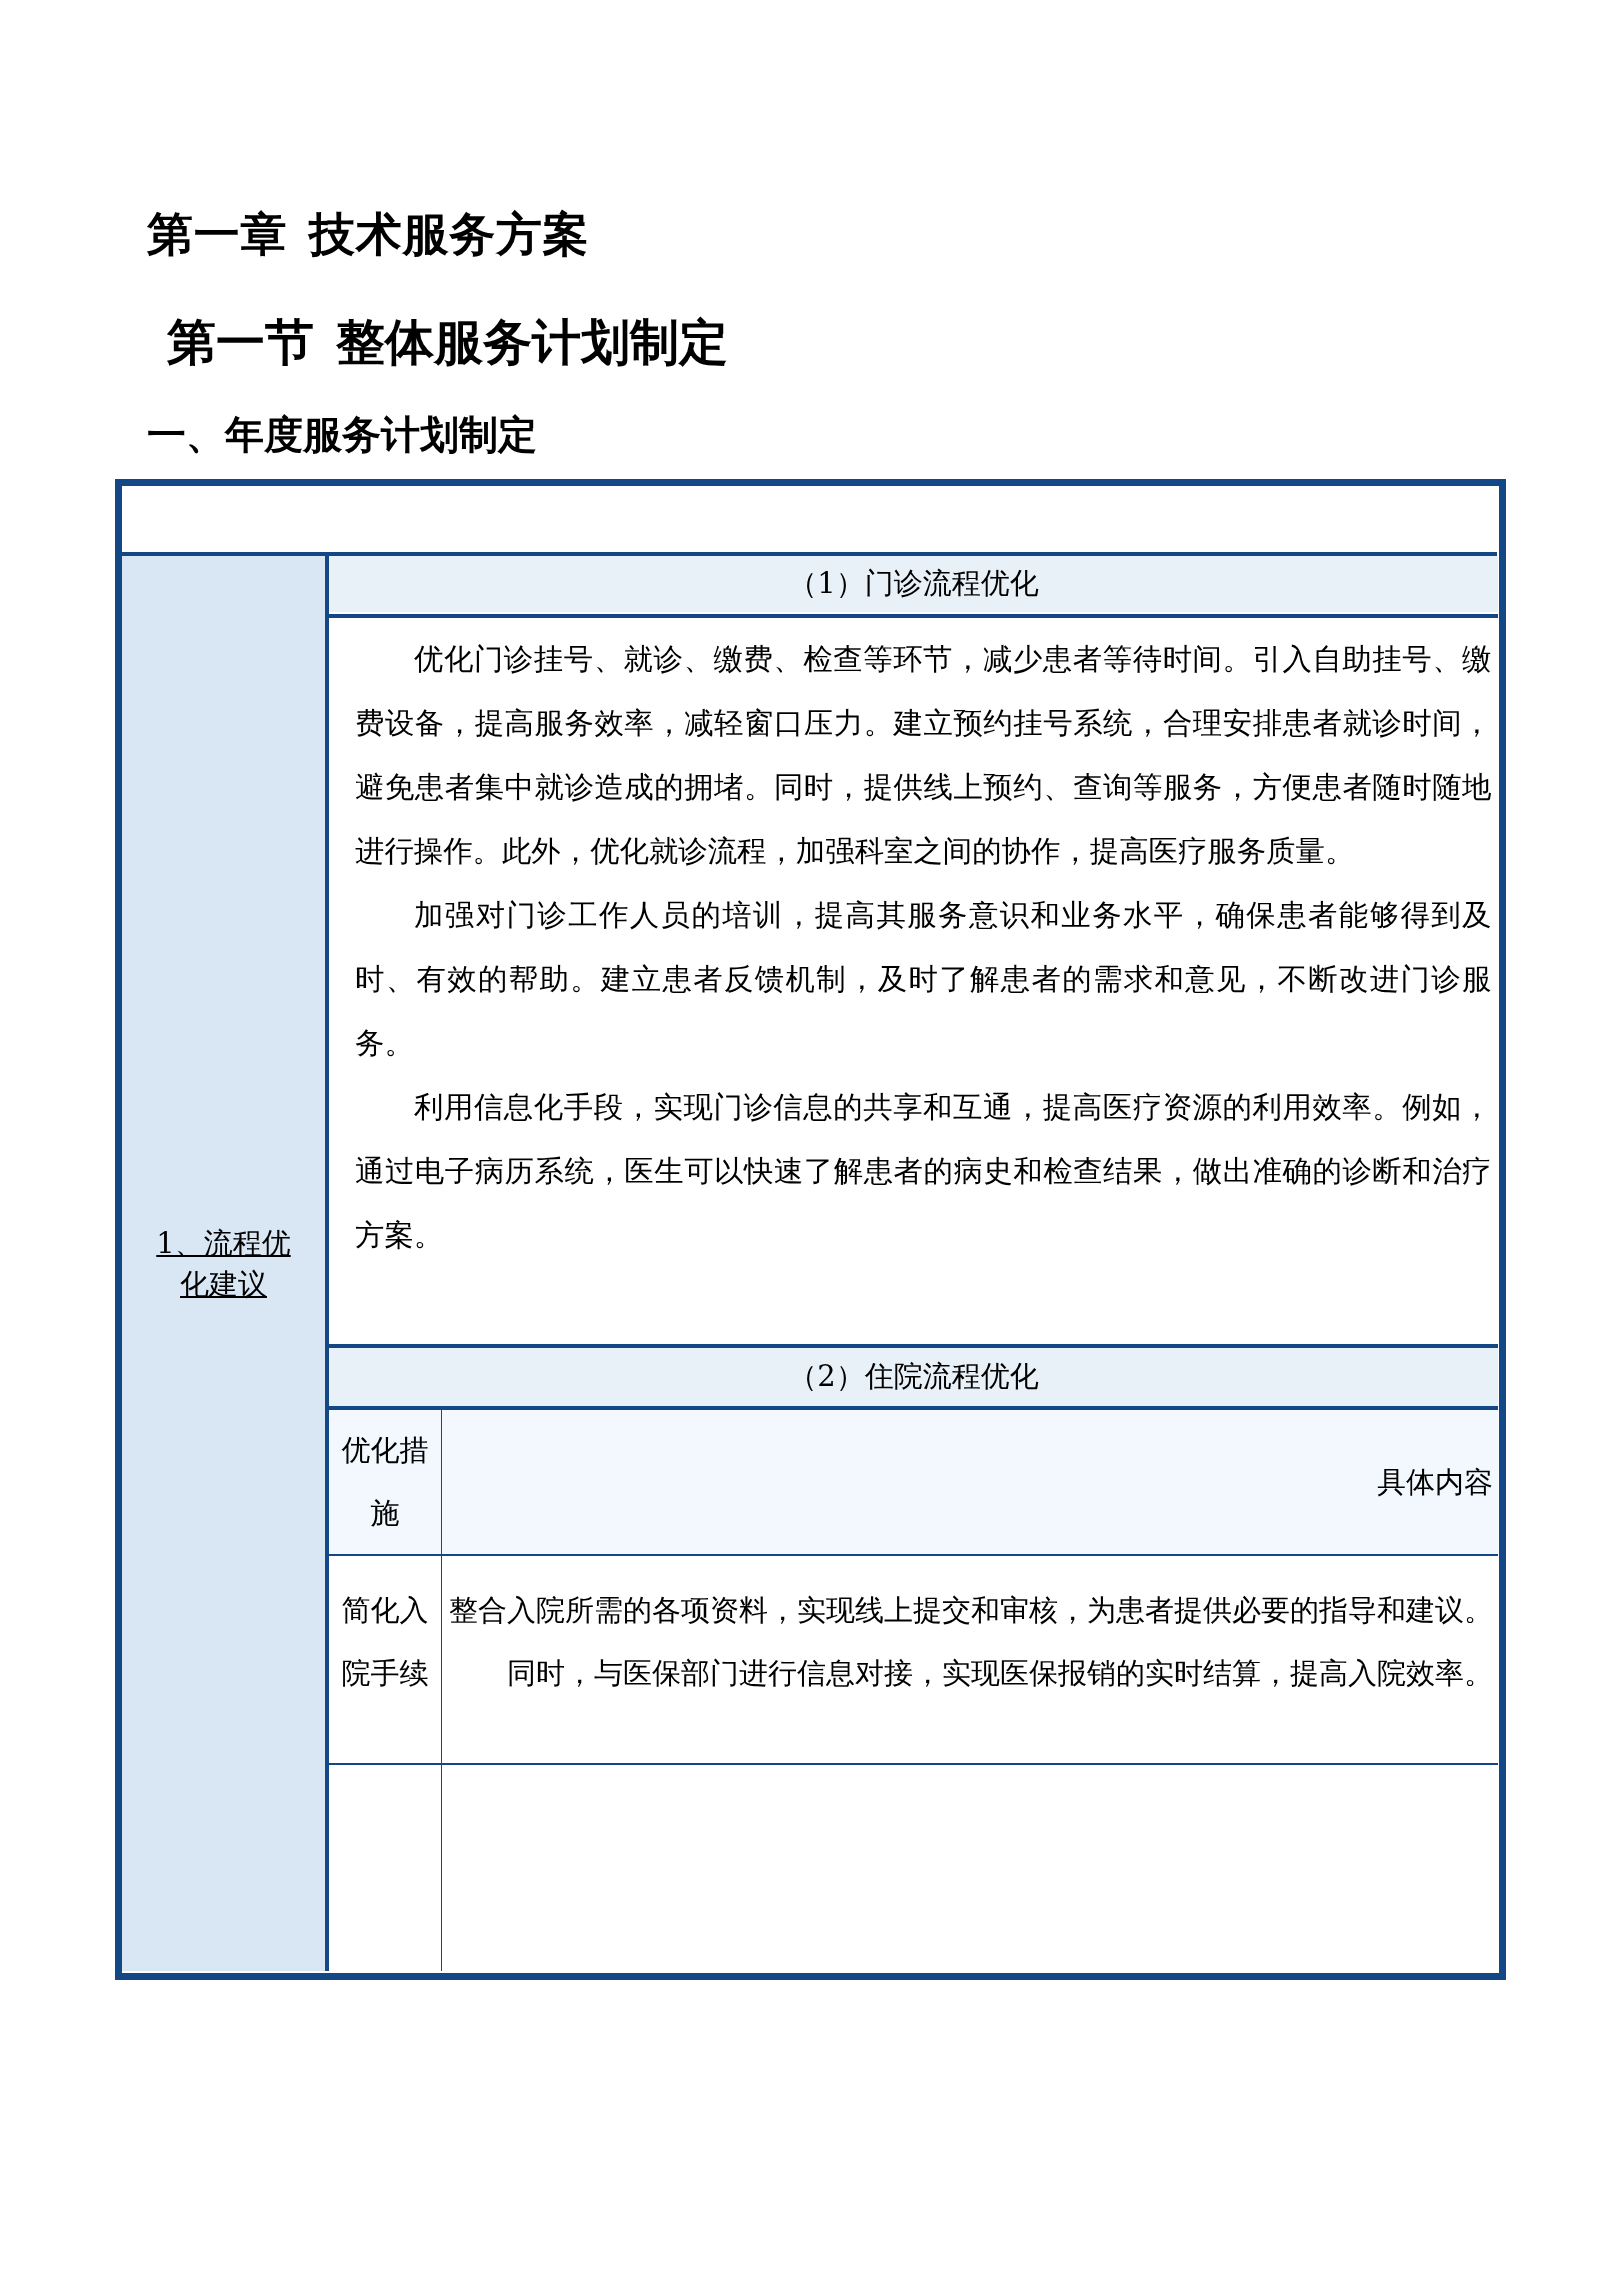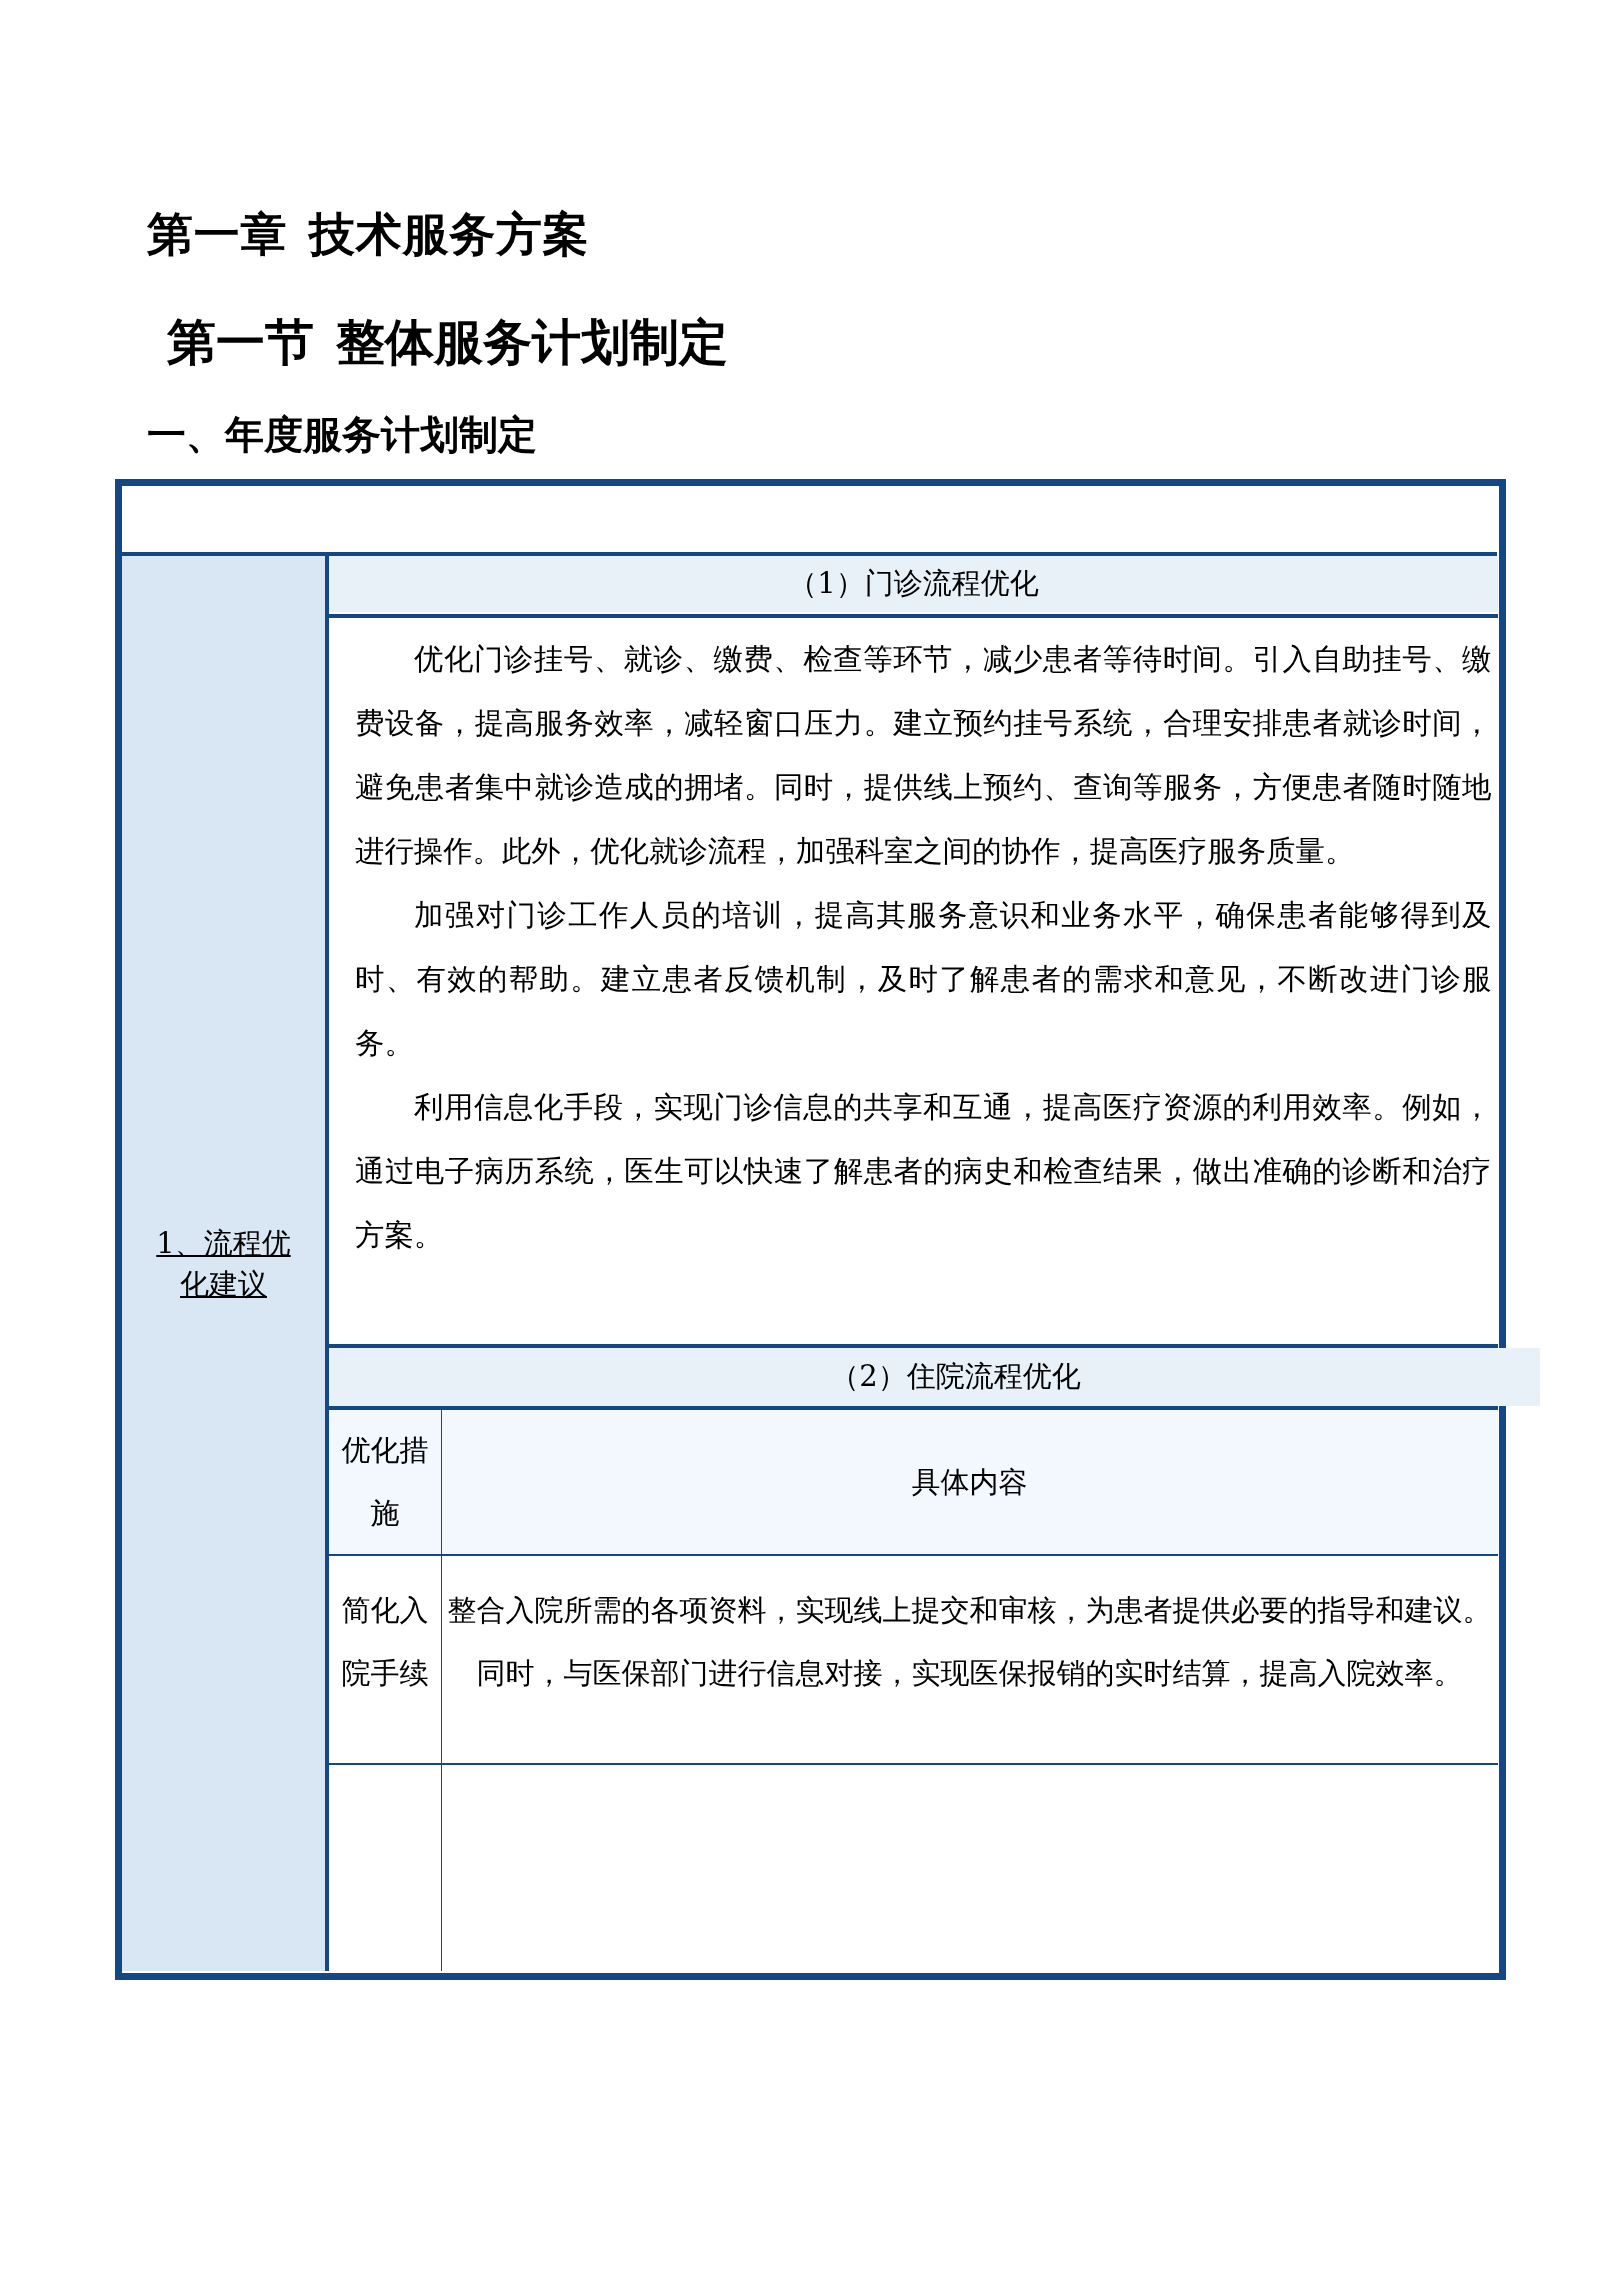--- a/index.html
+++ b/index.html
@@ -37,21 +37,21 @@
 
   .inner { position: absolute; left: 0; top: 854px; width: 1169px; height: 561px; }
   .irow { position: absolute; left: 0; width: 1169px; }
   .icell-a { position: absolute; left: 0; top: 0; width: 112px; height: 100%;
              display: flex; align-items: center; justify-content: center; text-align: center;
              font-size: 29px; line-height: 63px; }
   .icell-a span { display: block; width: 92px; }
   .icell-b { position: absolute; left: 113px; top: 0; width: 1055px; height: 100%;
              display: flex; align-items: center; justify-content: center; text-align: center;
              font-size: 29px; line-height: 63px; }
-  .icell-b span { display: block; width: 1047px; }
+  .icell-b span { display: block; width: 1047px; text-align: right; }
   .vdiv { position: absolute; left: 112px; top: 0; width: 1.3px; height: 561px; background: #134785; }
   .rdiv { position: absolute; left: 0; width: 1169px; height: 2px; background: #134785; }
 </style>
 </head>
 <body>
 
 <h1 class="h h1"><span>第一章</span><span class="gap"></span><span>技术服务方案</span></h1>
 
 <h2 class="h h2"><span>第一节</span><span class="gap"></span><span>整体服务计划制定</span></h2>
 
@@ -71,21 +71,21 @@
     </div>
     <div class="hline" style="left:0;top:58px;width:1169px;height:3.9px;"></div>
 
     <div class="paras">
       <p>优化门诊挂号、就诊、缴费、检查等环节，减少患者等待时间。引入自助挂号、缴费设备，提高服务效率，减轻窗口压力。建立预约挂号系统，合理安排患者就诊时间，避免患者集中就诊造成的拥堵。同时，提供线上预约、查询等服务，方便患者随时随地进行操作。此外，优化就诊流程，加强科室之间的协作，提高医疗服务质量。</p>
       <p>加强对门诊工作人员的培训，提高其服务意识和业务水平，确保患者能够得到及时、有效的帮助。建立患者反馈机制，及时了解患者的需求和意见，不断改进门诊服务。</p>
       <p>利用信息化手段，实现门诊信息的共享和互通，提高医疗资源的利用效率。例如，通过电子病历系统，医生可以快速了解患者的病史和检查结果，做出准确的诊断和治疗方案。</p>
     </div>
 
     <div class="hline" style="left:0;top:788px;width:1169px;height:3.9px;"></div>
-    <div class="sub" style="top:792px;height:58px;padding-left:42px;">
+    <div class="sub" style="top:792px;height:58px;">
       <span>（2）住院流程优化</span>
     </div>
     <div class="hline" style="left:0;top:850px;width:1169px;height:3.9px;"></div>
 
     <div class="inner">
       <div class="irow" style="top:0;height:144px;background:#f2f8fd;">
         <div class="icell-a">
             <span>优化措施</span>
           </div>
         <div class="icell-b">

